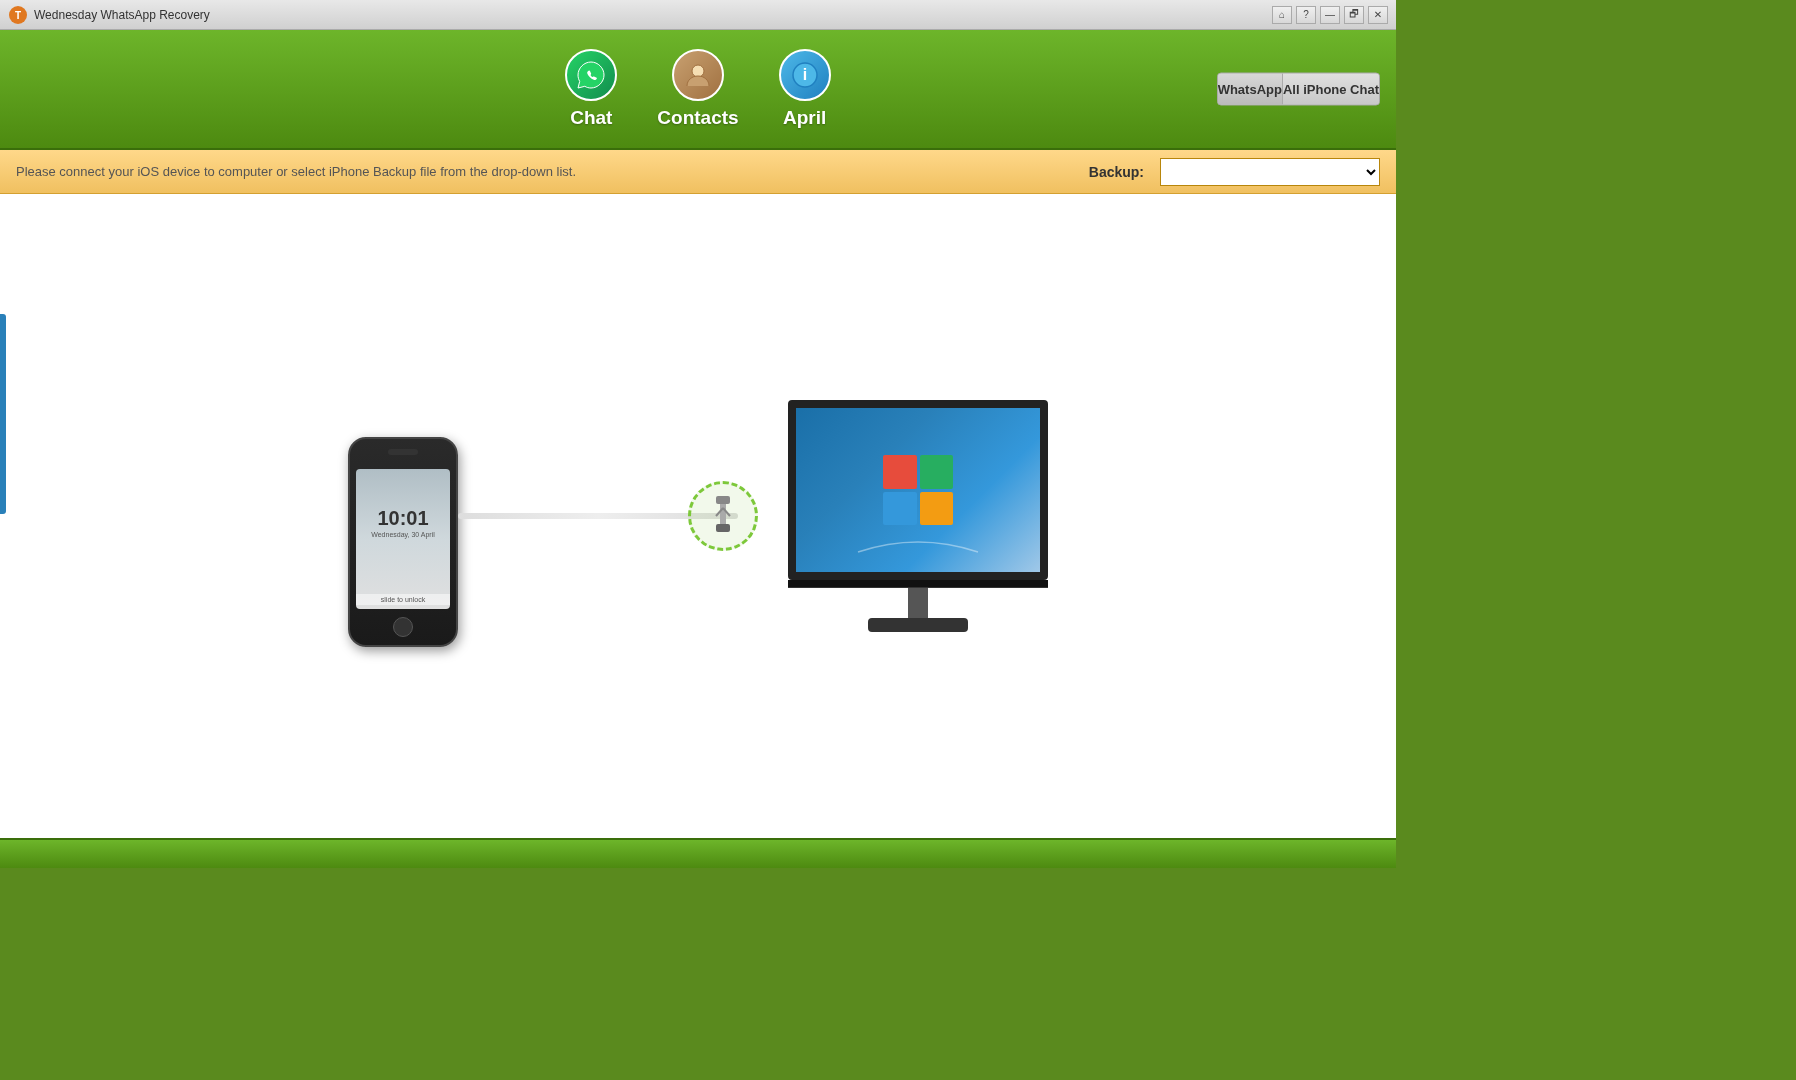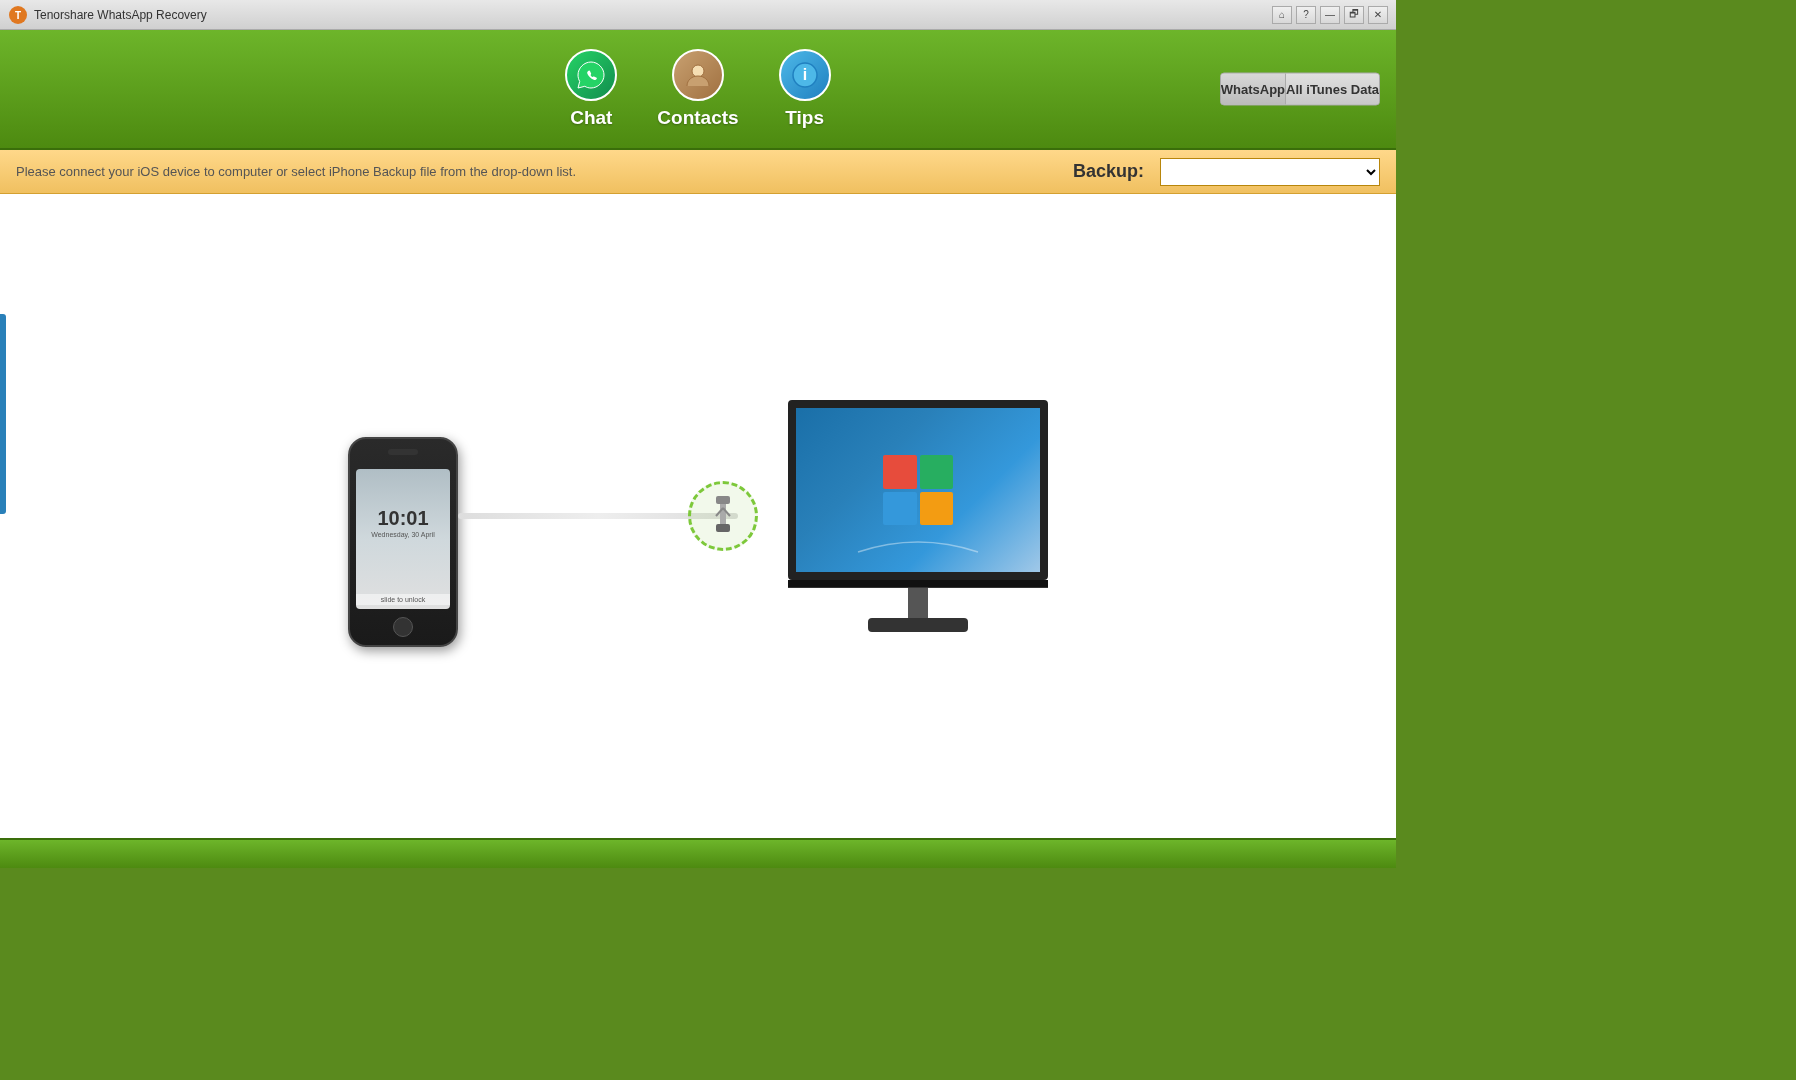--- a/index.html
+++ b/index.html
@@ -132,21 +132,21 @@
       align-items: center;
       padding: 0 16px;
       gap: 16px;
     }
     .notification-text {
       font-size: 13px;
       color: #555;
       flex: 1;
     }
     .backup-label {
-      font-size: 18px;
+      font-size: 14px;
       color: #333;
       font-weight: 600;
     }
     .backup-dropdown {
       width: 220px;
       height: 28px;
       border: 1px solid #b8860b;
       background: #fff;
       font-size: 12px;
       padding: 0 4px;
@@ -362,21 +362,21 @@
 <div class="app-window">
 
   <div class="title-bar">
     <div class="title-bar-logo">
       
       <svg width="20" height="20" viewBox="0 0 20 20">
         <circle cx="10" cy="10" r="9" fill="#e07820"></circle>
         <text x="10" y="14" text-anchor="middle" font-size="10" fill="white" font-weight="bold">T</text>
       </svg>
     </div>
-    <span class="title-bar-text">Tenorshare WhatsApp Recovery</span>
+    <span class="title-bar-text">Wednesday WhatsApp Recovery</span>
     <div class="title-bar-controls">
       <button class="title-btn">⌂</button>
       <button class="title-btn">?</button>
       <button class="title-btn">—</button>
       <button class="title-btn">🗗</button>
       <button class="title-btn">✕</button>
     </div>
   </div>
 
   <div class="nav-bar">
@@ -402,27 +402,27 @@
         <span class="nav-tab-label">Contacts</span>
       </div>
 
       <div class="nav-tab">
         <div class="nav-tab-icon tips-icon-bg">
           <svg width="30" height="30" viewBox="0 0 30 30">
             <circle cx="15" cy="15" r="12" fill="#4db8e8" stroke="#2080c0" stroke-width="1.5"></circle>
             <text x="15" y="20" text-anchor="middle" font-size="16" fill="white" font-weight="bold">i</text>
           </svg>
         </div>
-        <span class="nav-tab-label">Tips</span>
+        <span class="nav-tab-label">April</span>
       </div>
     </div>
 
     <div class="top-right-buttons">
       <button class="top-right-btn active">WhatsApp</button>
-      <button class="top-right-btn">All iTunes Data</button>
+      <button class="top-right-btn">All iPhone Chat</button>
     </div>
   </div>
 
   <div class="notification-bar">
     <span class="notification-text">Please connect your iOS device to computer or select iPhone Backup file from the drop-down list.</span>
     <span class="backup-label">Backup:</span>
     <select class="backup-dropdown">
       <option value=""></option>
     </select>
   </div>

